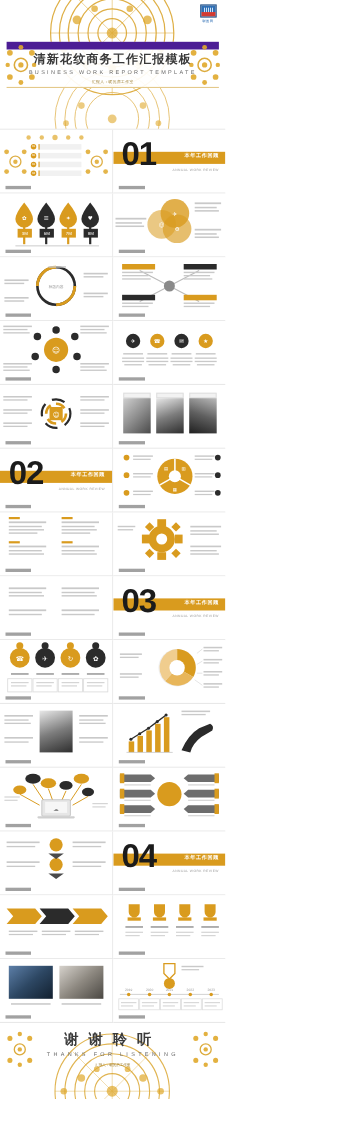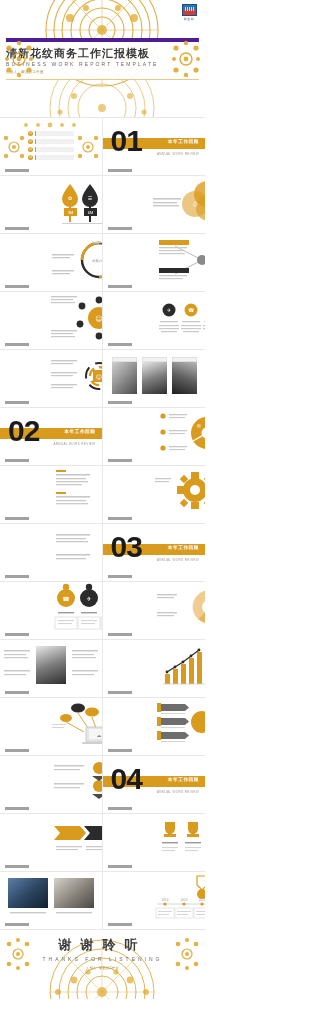--- a/index.html
+++ b/index.html
@@ -4,34 +4,34 @@
 <style>
   * { box-sizing: border-box; margin:0; padding:0; }
   html,body { width:205px; height:1024px; background:#ffffff; }
   body { font-family:"Liberation Sans", sans-serif; position:relative; overflow:hidden; }
 
   .page { width:205px; height:1024px; position:relative; background:#fff; }
 
   
   .grid { display:flex; flex-wrap:wrap; width:205px; }
   .cell { width:102.5px; height:58px; background:#fff; border-right:1px solid #e8e8e8;
-          border-bottom:1px solid #e8e8e8; position:relative; overflow:hidden;padding-left:48px; }
+          border-bottom:1px solid #e8e8e8; position:relative; overflow:hidden; }
   .cell:nth-child(2n) { border-right:none; }
 
   .foot { position:absolute; left:5px; bottom:3px; width:38px; height:3px;
           background:linear-gradient(90deg,#555 0 62%,transparent 62%);
           opacity:.55; }
 
   
   .title-slide { width:205px; height:118px; position:relative; background:#fff; overflow:hidden;
                  border-bottom:1px solid #e8e8e8; }
   .title-band { position:absolute; left:6px; right:6px; top:38px; height:42px;
-                background:rgba(255,255,255,.92); border-top:4px solid #4c1d95;
+                background:rgba(255,255,255,.92); border-top:7px solid #4c1d95;
                 border-bottom:1px solid #e4c98b; z-index:4;
-                display:flex; flex-direction:column; align-items:flex-start; justify-content:center; }
+                display:flex; flex-direction:column; align-items:center; justify-content:center; }
   .title-cn { font-family:"Liberation Serif", serif; font-size:11px; font-weight:700;
               color:#3a3a3a; letter-spacing:1px; line-height:1.1; white-space:nowrap; }
   .title-en { font-size:5px; color:#6a6a6a; letter-spacing:2.1px; margin-top:2px; white-space:nowrap; }
   .title-sub { font-size:3.4px; color:#9a7b2e; margin-top:3px; letter-spacing:.4px; white-space:nowrap; }
 
   .logo { position:absolute; right:5px; top:4px; width:22px; height:20px; z-index:6;
           display:flex; flex-direction:column; align-items:center; }
   .logo-mark { width:15px; height:12px; background:
       linear-gradient(#2f6fb5 0 55%, #d23b33 55% 100%);
       border:1px solid #1d4d85; position:relative; }

